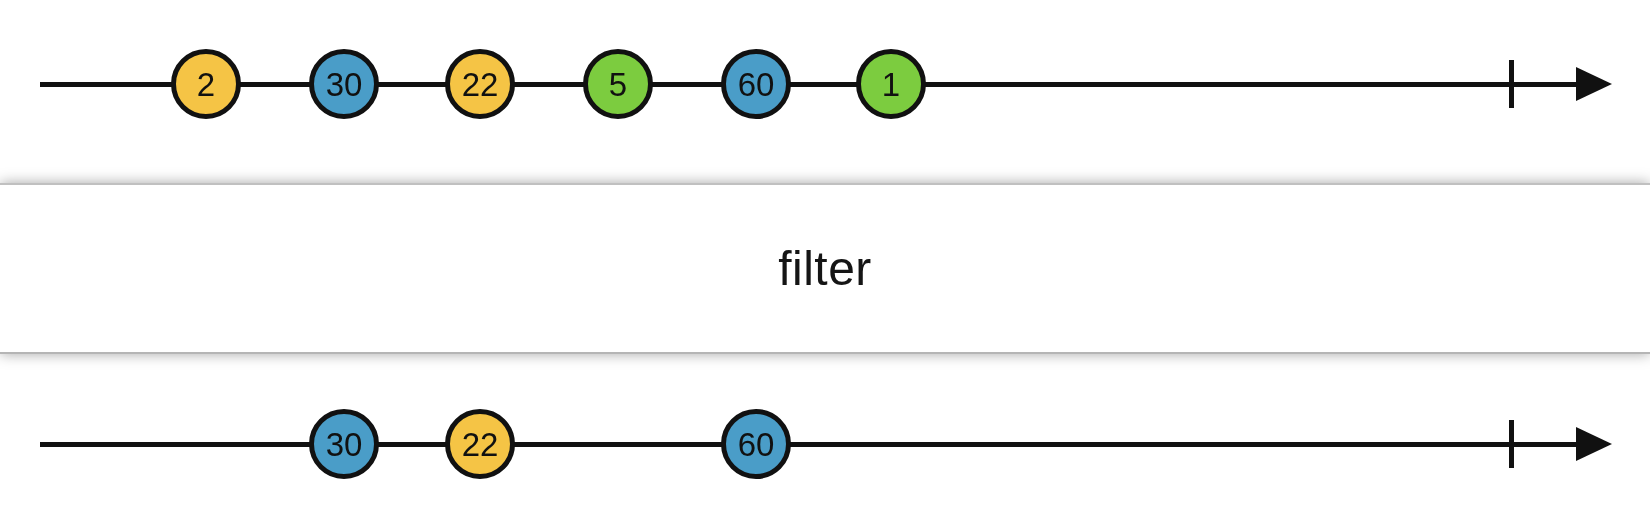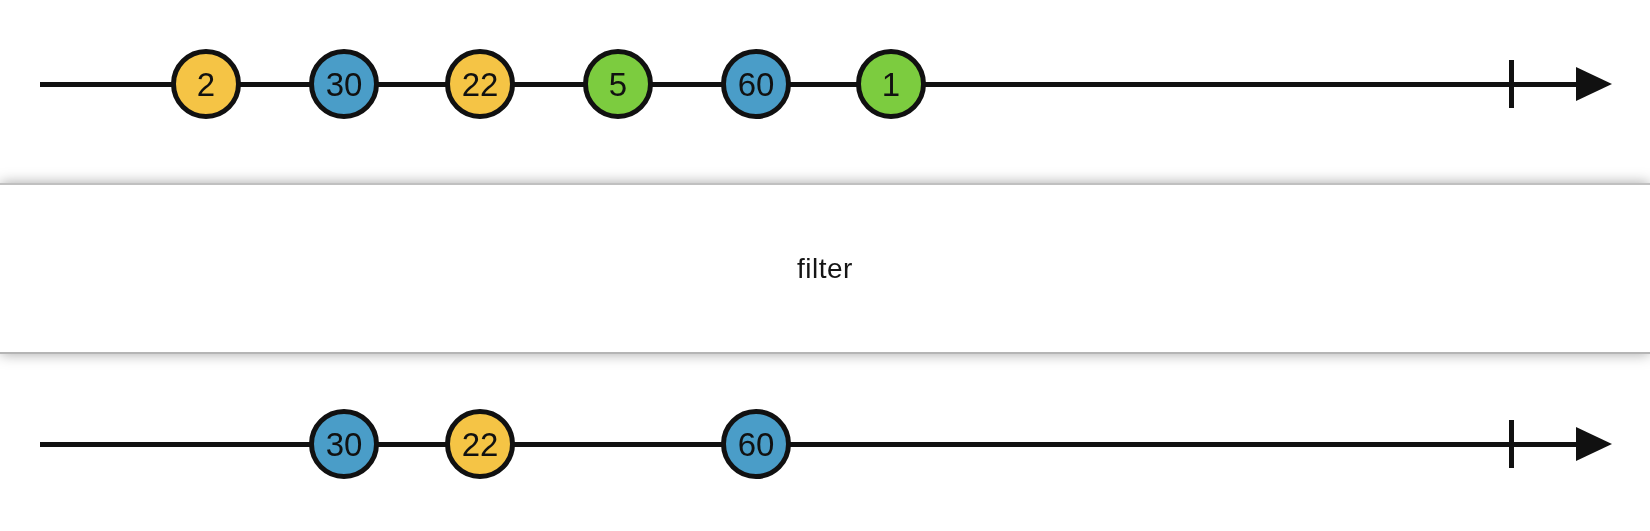--- a/index.html
+++ b/index.html
@@ -77,21 +77,21 @@
     box-sizing: border-box;
     background: #ffffff;
     border-top: 2px solid #c0c0c0;
     border-bottom: 2px solid #b5b5b5;
     box-shadow: 0 0 13px rgba(0,0,0,0.35);
     display: flex;
     align-items: center;
     justify-content: center;
   }
   .operator-label {
-    font-size: 28px;
+    font-size: 48px;
     color: #151515;
     letter-spacing: 0.5px;
   }
 </style>
 </head>
 <body>
 
 <div class="stage">
 
   <div class="timeline input">

